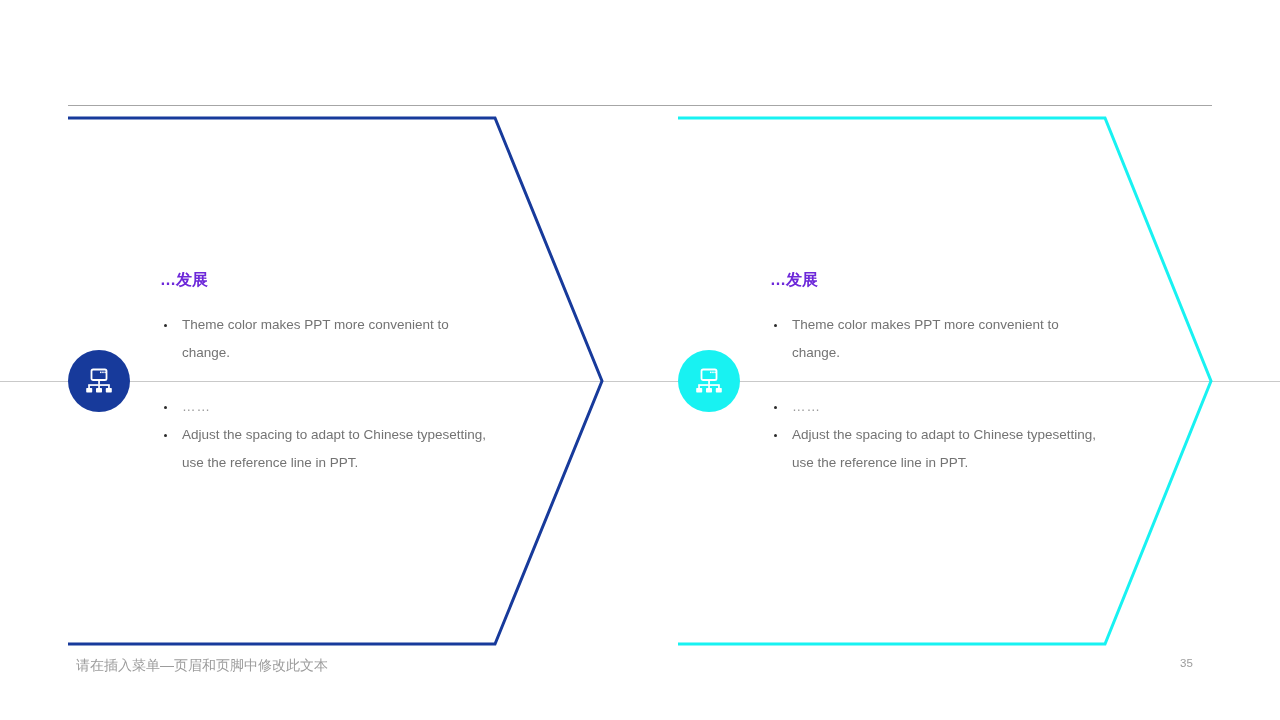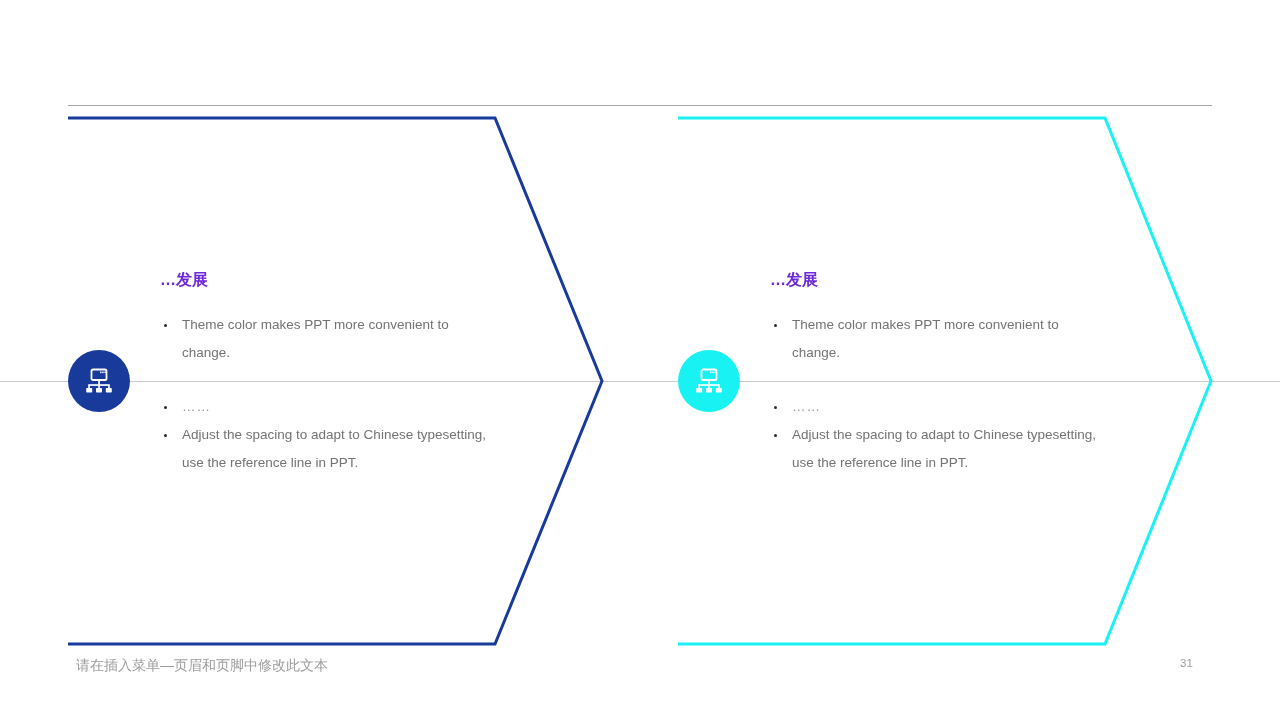--- a/index.html
+++ b/index.html
@@ -197,15 +197,15 @@
   <div class="panel right">
     <div class="panel-heading">…发展</div>
     <ul class="bullet-list">
       <li class="bullet-item">Theme color makes PPT more convenient to change.</li>
       <li class="bullet-item muted gap-top">……</li>
       <li class="bullet-item">Adjust the spacing to adapt to Chinese typesetting, use the reference line in PPT.</li>
     </ul>
   </div>
 
   <div class="footer-text">请在插入菜单—页眉和页脚中修改此文本</div>
-  <div class="page-number">31</div>
+  <div class="page-number">35</div>
 
 </div>
 
 </body></html>

